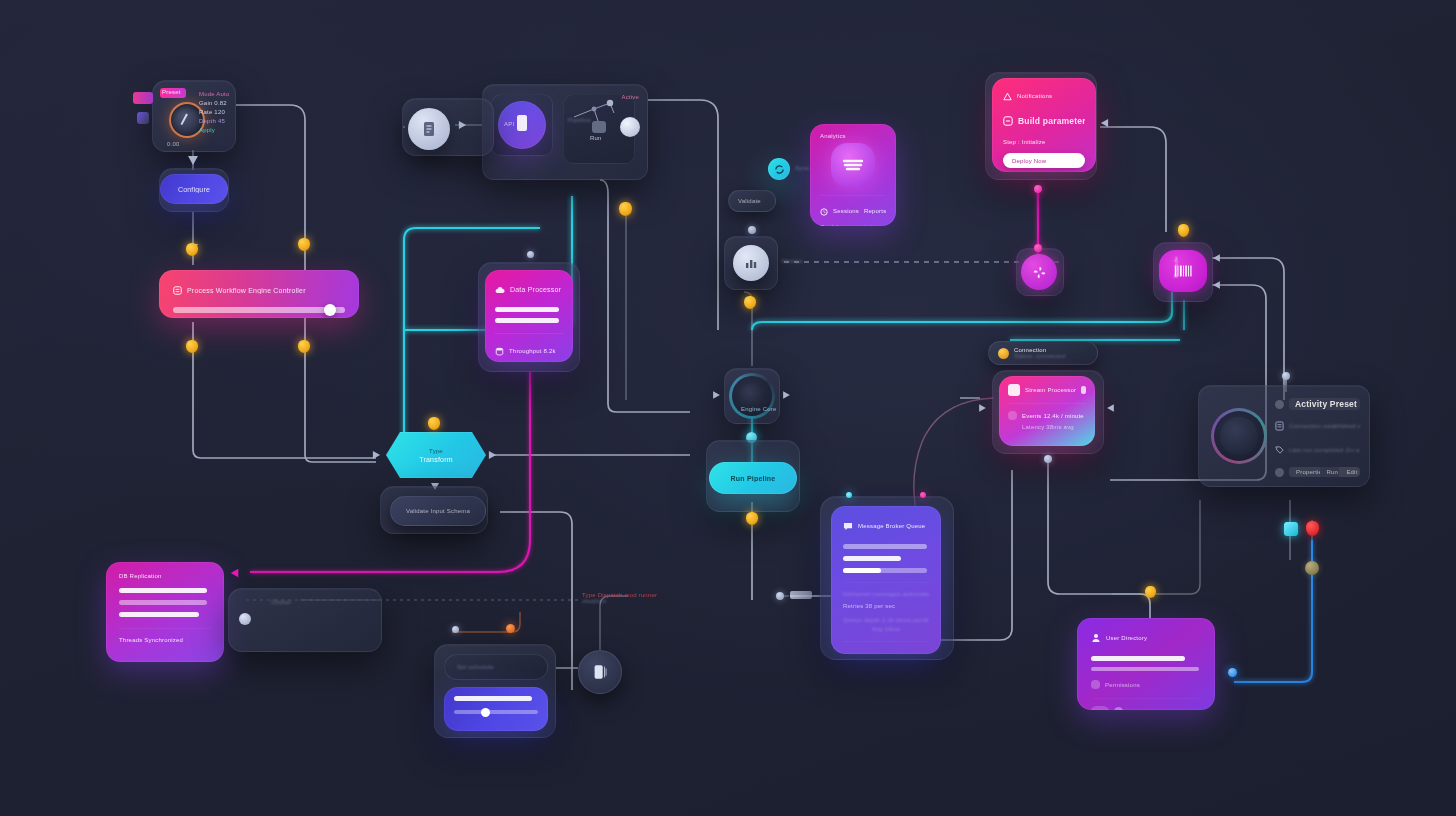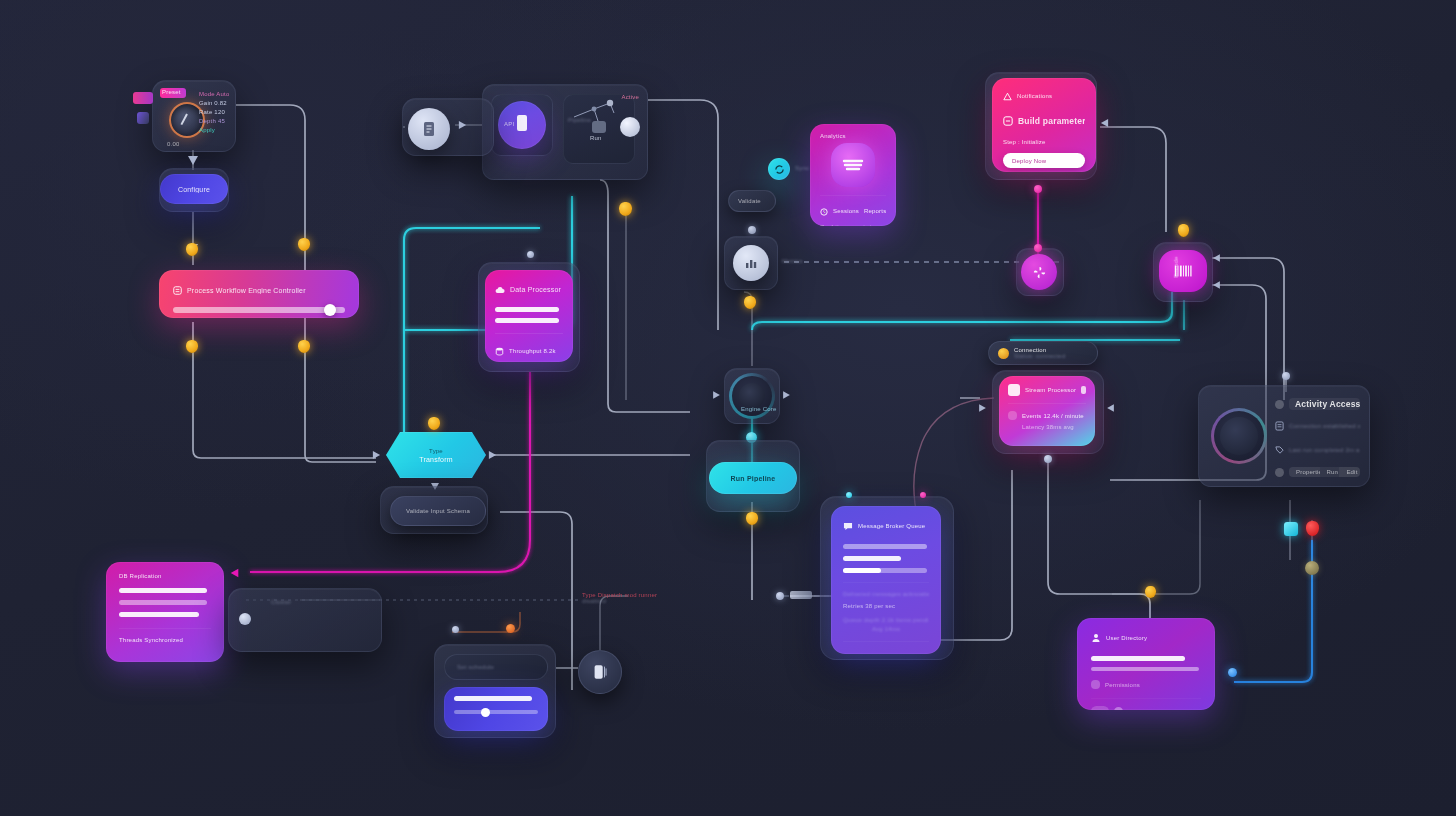--- a/index.html
+++ b/index.html
@@ -574,21 +574,21 @@
     <div class="dot steel" style="left:1044px; top:455px; width:8px; height:8px;"></div>
 
     <div class="frame" style="left:1198px; top:385px; width:172px; height:102px; border-radius:13px;">
       <div class="ring-glow ring-pinkcyan" style="position:absolute; left:13px; top:23px; width:54px; height:54px;">
         <div style="position:absolute; inset:6px; border-radius:50%;
                     background:radial-gradient(circle at 40% 34%, #343b55, #1b2031);"></div>
       </div>
       <div style="position:absolute; left:76px; top:12px; right:9px;">
         <div class="slot" style="margin-bottom:7px;">
           <span class="chip round"></span>
-          <span class="t big" style="background:rgba(255,255,255,.07); padding:1px 6px; border-radius:4px;">Activity Access</span>
+          <span class="t big" style="background:rgba(255,255,255,.07); padding:1px 6px; border-radius:4px;">Activity Preset</span>
         </div>
         <div class="slot" style="margin-bottom:6px;">
           <span class="mini-icon">
             <svg width="9" height="10" viewBox="0 0 10 11">
                 <rect x="1" y="1" width="8" height="9" rx="1.4" fill="none" stroke="#9fa9c6" stroke-width="1"></rect>
                 <path d="M2.8 4h4.4M2.8 6.4h4.4" stroke="#9fa9c6" stroke-width=".9"></path>
               </svg>
           </span>
           <span class="t sm dim2">Connection established active</span>
         </div>

